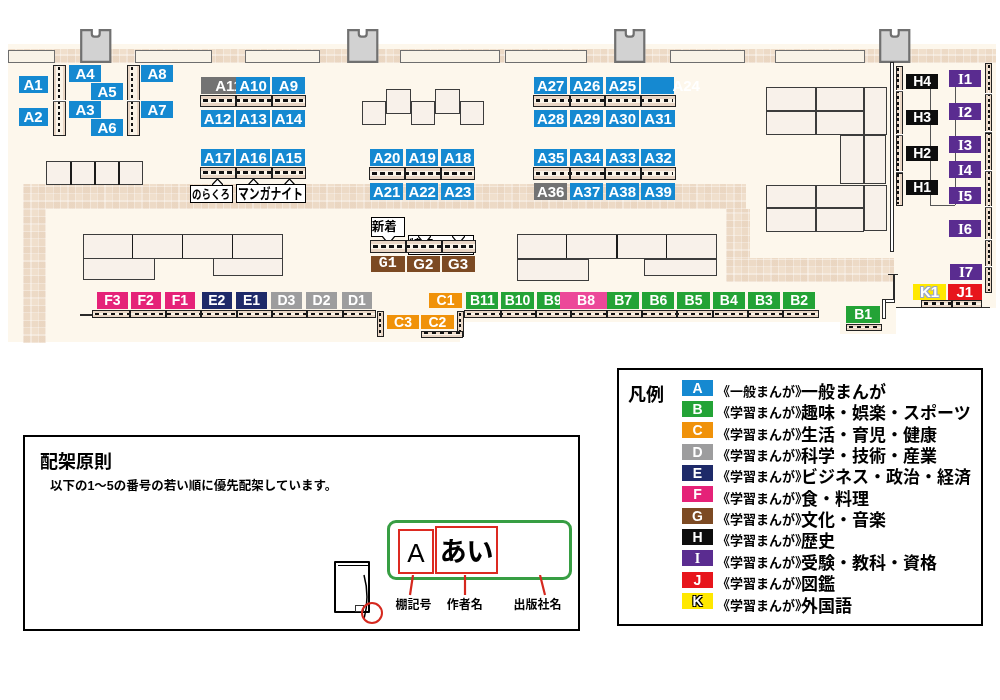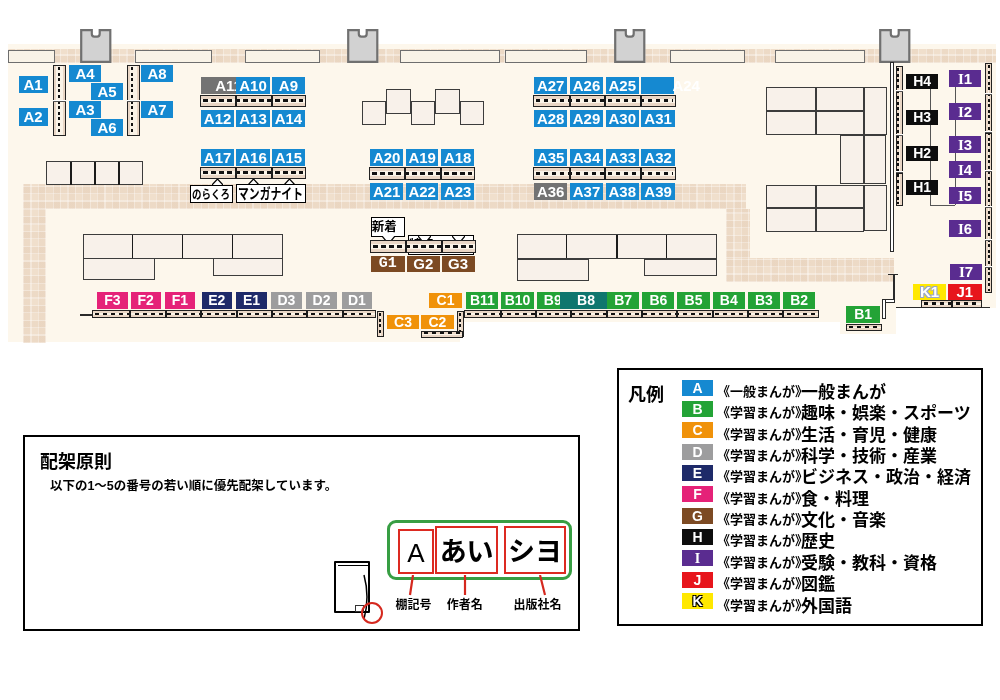--- a/index.html
+++ b/index.html
@@ -231,21 +231,21 @@
 <div class="lab" style="left:421.2px;top:314.6px;width:32.4px;height:14px;background:#f0920a;font-size:14px;line-height:14px;">C2</div>
 <div class="shelf" style="left:457.2px;top:310.5px;width:7px;height:26.3px;border-width:1.3px;background:linear-gradient(90deg,#e9d6c5 0 2px,#faf3e7 2px calc(100% - 2px),#e9d6c5 calc(100% - 2px) 100%);">
       <div class="vdash" style="left:0.7px;top:1px;bottom:1px;width:2px;background:repeating-linear-gradient(180deg,#111 0 3px,transparent 3px 5.6px);"></div>
     </div>
 <div class="shelf" style="left:421.2px;top:330.5px;width:41.6px;height:7px;border-width:1.5px;background:linear-gradient(180deg,#e9d6c5 0 1.8px,#faf3e7 1.8px calc(100% - 1.8px),#e9d6c5 calc(100% - 1.8px) 100%);">
       <div class="dash" style="left:2px;right:2px;top:0.40000000000000013px;height:2.4px;"></div>
     </div>
 <div class="lab" style="left:466.2px;top:292.3px;width:32.3px;height:16.5px;background:#23a336;font-size:14px;line-height:16.5px;">B11</div>
 <div class="lab" style="left:501.4px;top:292.3px;width:32.3px;height:16.5px;background:#23a336;font-size:14px;line-height:16.5px;">B10</div>
 <div class="lab" style="left:536.6px;top:292.3px;width:32.3px;height:16.5px;background:#23a336;font-size:14px;line-height:16.5px;">B9</div>
-<div class="lab" style="left:560px;top:292.3px;width:52px;height:16.5px;background:#0f766e;font-size:14px;line-height:16.5px;">B8</div>
+<div class="lab" style="left:560px;top:292.3px;width:52px;height:16.5px;background:#ec4899;font-size:14px;line-height:16.5px;">B8</div>
 <div class="lab" style="left:607.0px;top:292.3px;width:32.3px;height:16.5px;background:#23a336;font-size:14px;line-height:16.5px;">B7</div>
 <div class="lab" style="left:642.2px;top:292.3px;width:32.3px;height:16.5px;background:#23a336;font-size:14px;line-height:16.5px;">B6</div>
 <div class="lab" style="left:677.4px;top:292.3px;width:32.3px;height:16.5px;background:#23a336;font-size:14px;line-height:16.5px;">B5</div>
 <div class="lab" style="left:712.6px;top:292.3px;width:32.3px;height:16.5px;background:#23a336;font-size:14px;line-height:16.5px;">B4</div>
 <div class="lab" style="left:747.8px;top:292.3px;width:32.3px;height:16.5px;background:#23a336;font-size:14px;line-height:16.5px;">B3</div>
 <div class="lab" style="left:783.0px;top:292.3px;width:32.3px;height:16.5px;background:#23a336;font-size:14px;line-height:16.5px;">B2</div>
 <div class="shelf" style="left:464.3px;top:309.8px;width:355px;height:8.6px;border-width:1.5px;background:linear-gradient(180deg,#e9d6c5 0 1.8px,#faf3e7 1.8px calc(100% - 1.8px),#e9d6c5 calc(100% - 1.8px) 100%);">
       <div class="dash" style="left:2px;right:2px;top:1.9999999999999998px;height:2.4px;"></div>
       <div class="div" style="left:34.5px;top:0;bottom:0;width:2px;"></div>
       <div class="div" style="left:69.80000000000001px;top:0;bottom:0;width:2px;"></div>
@@ -302,21 +302,20 @@
 <div style="position:absolute;left:309px;top:124px;width:36px;height:52px;background:#fff;border:2px solid #000;border-radius:1px;"></div>
 <div style="position:absolute;left:313px;top:128px;width:32px;height:1.8px;background:#000;"></div>
 <svg style="position:absolute;left:335px;top:130px;" width="20" height="60" viewBox="0 0 20 60">
         <path d="M4,8 Q10,30 4,52" fill="none" stroke="#000" stroke-width="1.5"></path>
       </svg>
 <div style="position:absolute;left:330px;top:168px;width:9px;height:7px;background:#fff;border:1px solid #333;"></div>
 <div style="position:absolute;left:336px;top:165px;width:22px;height:22px;border:2.6px solid #d5281e;border-radius:50%;"></div>
 <div style="position:absolute;left:362px;top:83.8px;width:185.3px;height:60px;background:#fff;border:3px solid #379e43;border-radius:9px;"></div>
 <div style="position:absolute;left:373.4px;top:92.3px;width:35.3px;height:45.6px;border:2px solid #dc2a21;text-align:center;font-size:26px;line-height:45px;">A</div>
 <div style="position:absolute;left:410.4px;top:89.5px;width:62.7px;height:48.4px;border:2px solid #dc2a21;text-align:center;font-size:27px;font-weight:bold;line-height:48px;">あい</div>
-<div style="position:absolute;left:478.8px;top:89.5px;width:62.8px;height:48.4px;border:2px solid #dc2a21;text-align:center;font-size:27px;font-weight:bold;line-height:48px;">シヨ</div>
 <svg style="position:absolute;left:370px;top:138px;" width="180" height="22" viewBox="0 0 180 22">
         <g stroke="#d5281e" stroke-width="2.2" fill="none">
           <path d="M18,0 L15,20"></path>
           <path d="M70,0 L70,20"></path>
           <path d="M145,0 L150,20"></path>
         </g>
       </svg>
 <div style="position:absolute;left:370.5px;top:158.7px;font-size:12px;font-weight:bold;">棚記号</div>
 <div style="position:absolute;left:421.9px;top:158.7px;font-size:12px;font-weight:bold;">作者名</div>
 <div style="position:absolute;left:488.6px;top:158.7px;font-size:12px;font-weight:bold;">出版社名</div>

